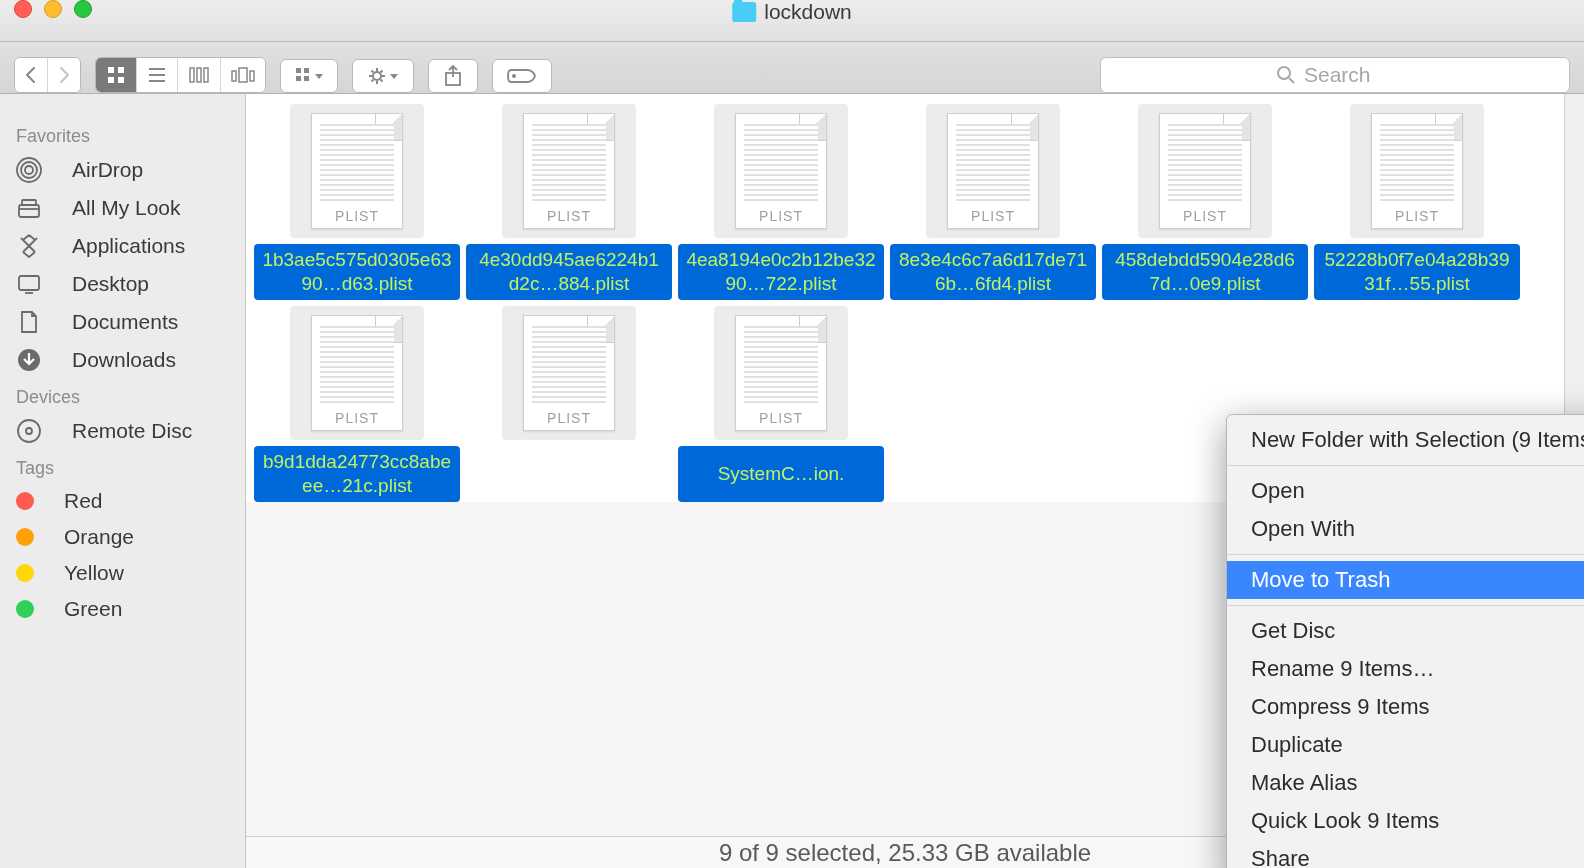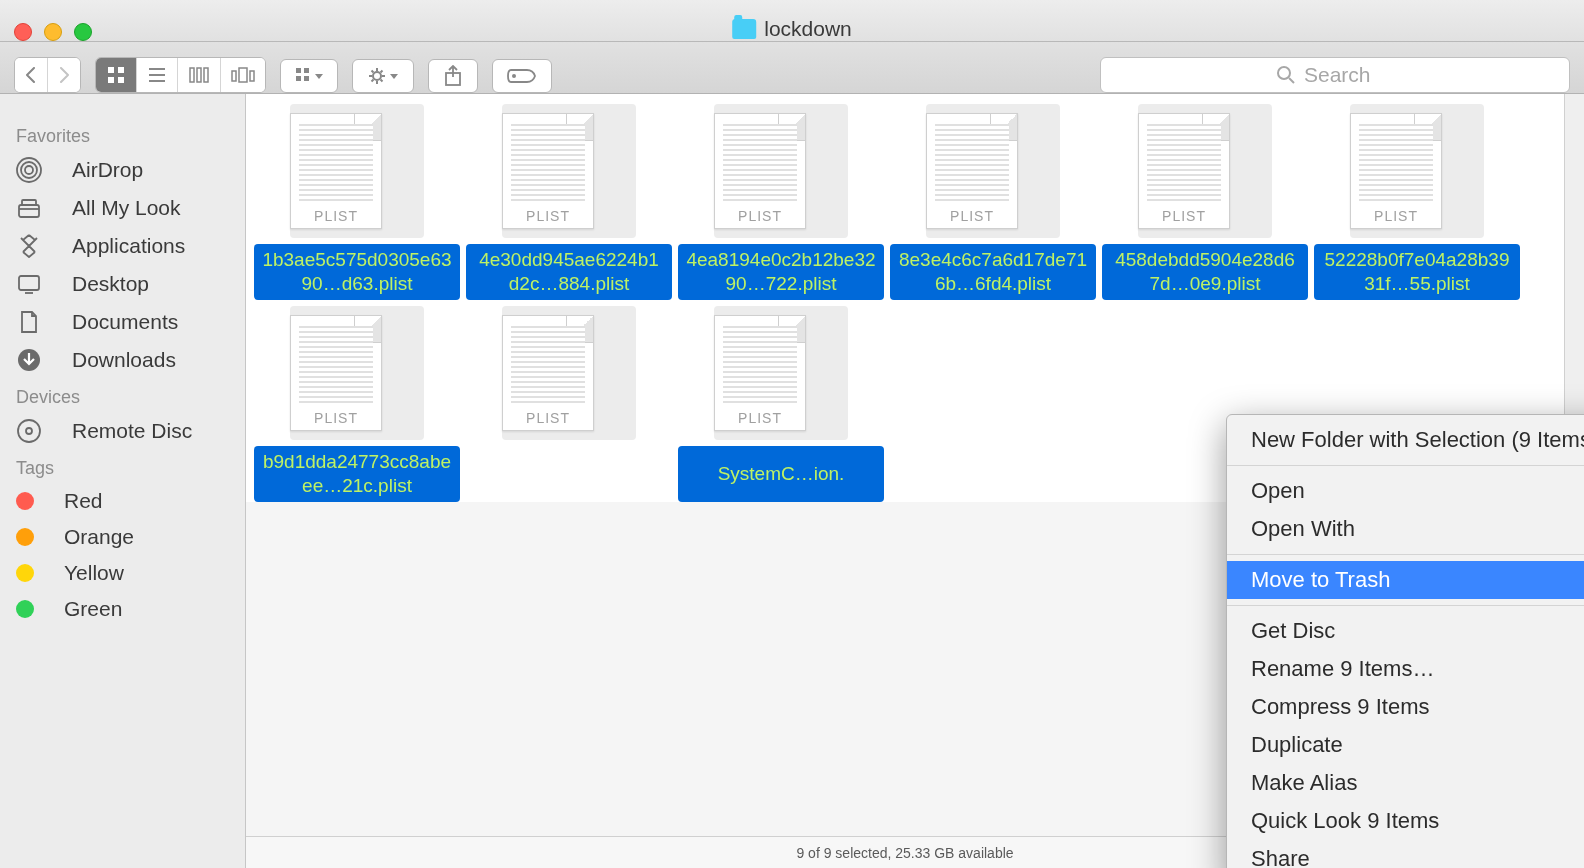--- a/index.html
+++ b/index.html
@@ -1,21 +1,21 @@
 <!DOCTYPE html>
 <html><head>
 <meta charset="utf-8">
 <style>
 * { box-sizing: border-box; margin: 0; padding: 0; }
 body { font-family: -apple-system, "Helvetica Neue", Helvetica, Arial, sans-serif; width: 1584px; height: 868px; overflow: hidden; background: #fff; }
 
 .window { width: 1584px; height: 868px; background: #fff; display: flex; flex-direction: column; }
 
 
-.titlebar { height: 42px; background: linear-gradient(#ededed,#e1e1e1); border-bottom: 1px solid #b8b8b8; display: flex; align-items: flex-end; position: relative; }
+.titlebar { height: 42px; background: linear-gradient(#ededed,#e1e1e1); border-bottom: 1px solid #b8b8b8; display: flex; align-items: flex-start; position: relative; }
 .traffic { display: flex; gap: 12px; margin-left: 14px; }
 .tl { width: 18px; height: 18px; border-radius: 50%; }
 .tl.red { background: #ff5f57; border: 1px solid #e24238; }
 .tl.yellow { background: #febc2e; border: 1px solid #d79e0f; }
 .tl.green { background: #28c840; border: 1px solid #1ba32b; }
 .title-center { position: absolute; left: 50%; transform: translateX(-50%); display: flex; align-items: center; gap: 8px; }
 .folder-ico { width: 24px; height: 20px; background: #48cef6; border-radius: 3px 3px 2px 2px; position: relative; }
 .folder-ico::before { content:""; position:absolute; top:-4px; left:2px; width:8px; height:5px; background:#48cef6; border-radius: 2px 2px 0 0; }
 .title-text { font-size: 21px; color: #3a3a3a; }
 
@@ -37,31 +37,31 @@
 .sidebar { width: 246px; background: rgba(233,233,233,0.85); border-right: 1px solid #c6c6c6; padding-top: 24px; overflow: hidden; }
 .sb-head { font-size: 18px; color: #8c8c8c; padding: 8px 16px 4px; }
 .sb-item { display: flex; align-items: center; gap: 30px; padding: 6px 16px; font-size: 21px; color: #3a3a3a; }
 .sb-icon { width: 26px; height: 26px; color: #6b6b6b; display: flex; align-items: center; justify-content: center; }
 .tag-dot { width: 18px; height: 18px; border-radius: 50%; display: inline-block; }
 
 .content { flex: 1; background: #f5f5f5; position: relative; display: flex; flex-direction: column; min-height: 0; }
 .files-area { background: #fff; padding: 10px 8px 0; position: relative; }
 .files-grid { display: flex; flex-wrap: wrap; gap: 6px 6px; }
 .file { width: 206px; display: flex; flex-direction: column; align-items: center; }
-.thumb-wrap { width: 134px; height: 134px; background: #ececec; border-radius: 4px; display: flex; align-items: center; justify-content: flex-start; margin-bottom: 6px; }
+.thumb-wrap { width: 134px; height: 134px; background: #ececec; border-radius: 4px; display: flex; align-items: center; justify-content: center; margin-bottom: 6px; }
 .doc-thumb { width: 92px; height: 116px; background: #fff; border: 1px solid #cfcfcf; position: relative; box-shadow: 0 1px 2px rgba(0,0,0,0.1); }
 .doc-thumb::before { content:""; position:absolute; top:0; right:0; width:26px; height:26px; background: linear-gradient(135deg,#fff 0 50%,#e4e4e4 50% 100%); border-bottom:1px solid #cfcfcf; border-left:1px solid #cfcfcf; }
 .doc-lines { position:absolute; top:10px; left:8px; right:8px; bottom:26px; background: repeating-linear-gradient(#e0e0e0 0 2px, #fff 2px 5px); }
 .doc-ext { position:absolute; bottom: 4px; left: 0; right: 0; text-align: center; font-size: 14px; color: #a0a0a0; letter-spacing: 1px; }
 .fname { background: #0069d9; color: #bef264; border-radius: 4px; padding: 4px 8px; font-size: 19px; line-height: 24px; text-align: center; width: 100%; word-break: break-all; min-height: 56px; display: flex; align-items: center; justify-content: center; }
 
 .below { flex: 1; background: #f5f5f5; }
 
 
-.statusbar { height: 32px; background: #f7f7f7; border-top: 1px solid #d0d0d0; display: flex; align-items: center; justify-content: center; font-size: 14px; color: #5a5a5a; }
+.statusbar { height: 32px; background: #f7f7f7; border-top: 1px solid #d0d0d0; display: flex; align-items: center; justify-content: center; font-size: 24px; color: #5a5a5a; }
 
 
 .ctx { position: absolute; left: 980px; top: 320px; width: 510px; background: #f2f2f2; border: 1px solid #b6b6b6; border-radius: 6px; box-shadow: 0 10px 36px rgba(0,0,0,0.4); padding: 6px 0; z-index: 50; }
 .ctx-item { padding: 6px 24px; font-size: 22px; color: #2c2c2c; display: flex; align-items: center; justify-content: space-between; }
 .ctx-item.hi { background: #3a86ff; color: #fff; }
 .ctx-sep { height: 1px; background: #d4d4d4; margin: 6px 0; }
 
 
 .right-strip { width: 20px; background: #efefef; border-left: 1px solid #d0d0d0; }
 </style>

